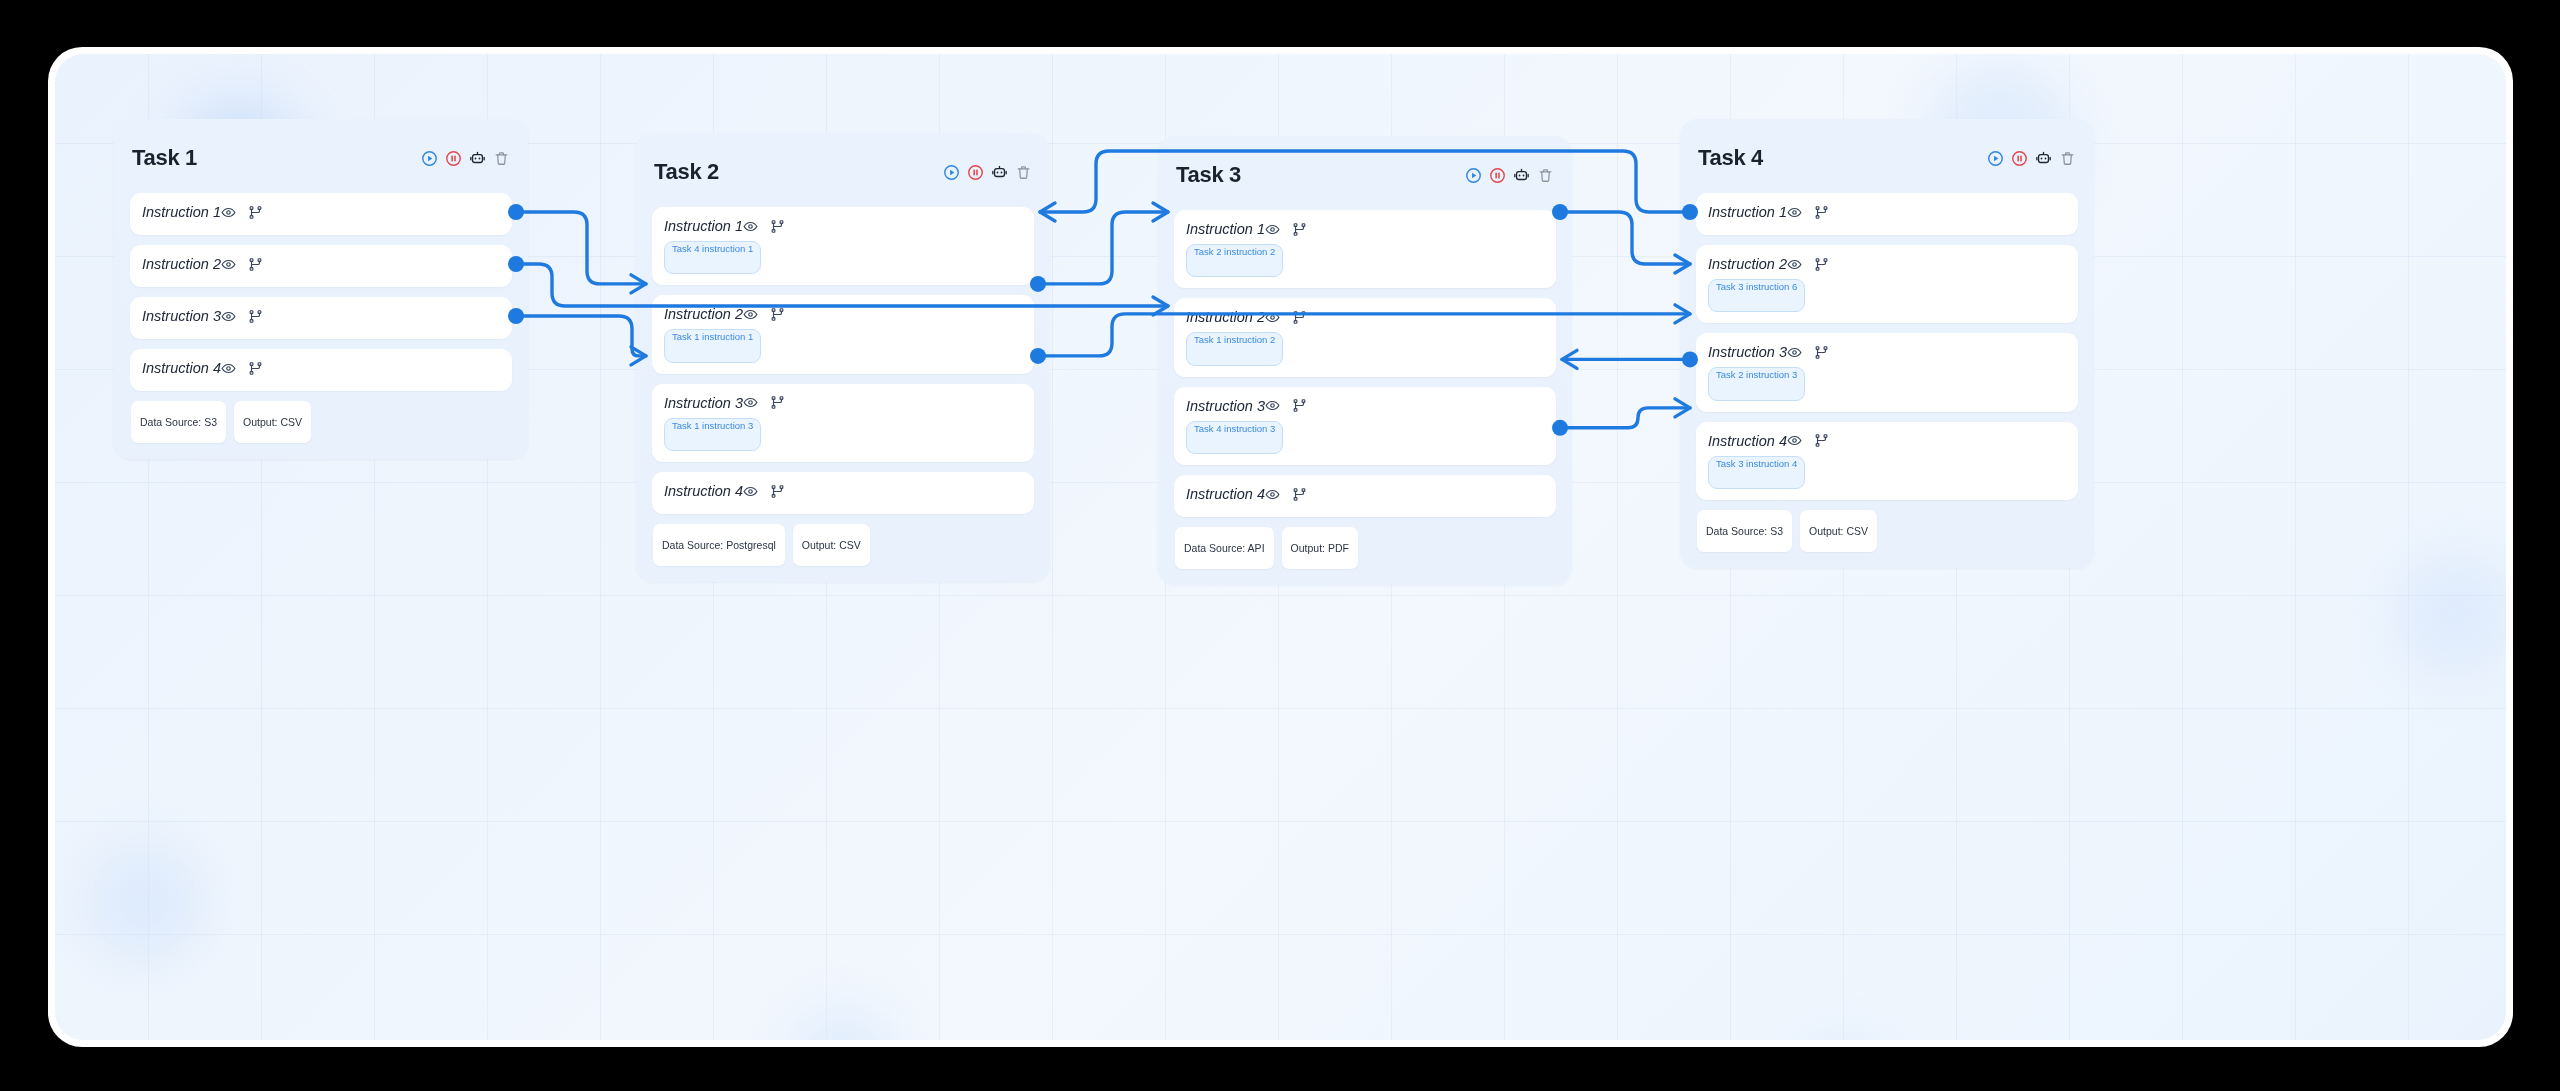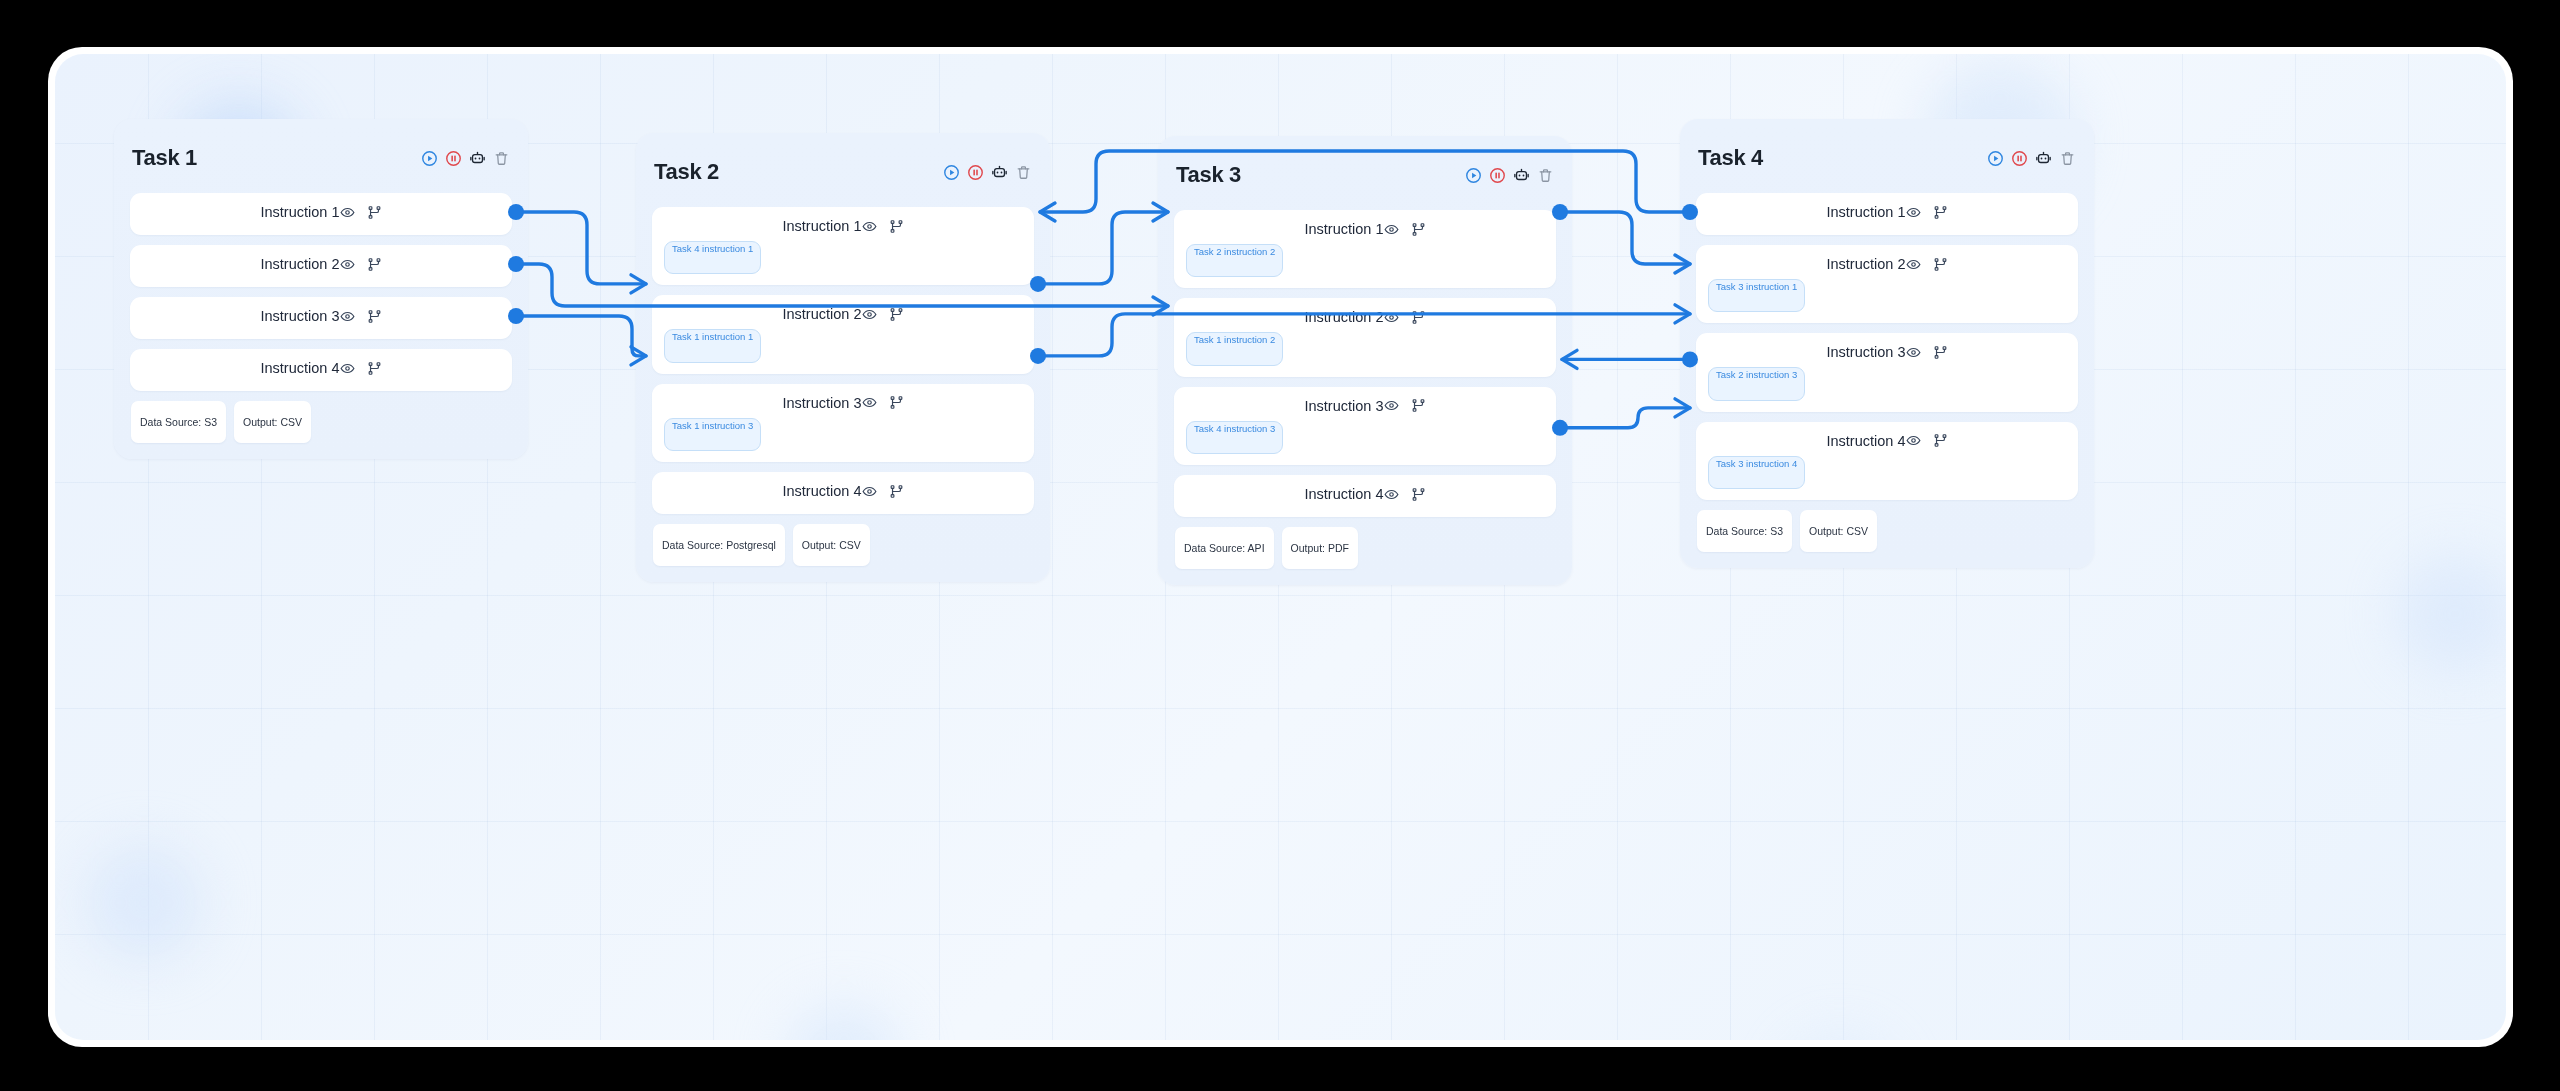--- a/index.html
+++ b/index.html
@@ -81,21 +81,21 @@
 
   .instr {
     position: relative;
     background: #ffffff;
     border-radius: 11px;
     padding: 11px 12px 11px 12px;
     margin-bottom: 10px;
     box-shadow: 0 1px 2px rgba(35,70,120,.05);
     min-height: 42px;
   }
-  .instr-row { display: flex; align-items: center; justify-content: center; }
+  .instr-row { display: flex; align-items: center; justify-content: flex-start; font-style: italic; }
   .instr-label { font-size: 14.5px; color: #20293a; font-weight: 400; }
   .instr-icons { display: flex; align-items: center; gap: 12px; }
   .ic { width: 15px; height: 15px; color: #39465b; cursor: pointer; }
   .ic svg { display:block; width:100%; height:100%; }
 
   .badge {
     display: inline-block;
     margin-top: 7px;
     font-size: 9.5px;
     color: #3a8ae0;
@@ -574,21 +574,21 @@
                   <span class="ic" title="Dependencies">
                     <svg viewBox="0 0 24 24" fill="none" stroke="currentColor" stroke-width="1.9" stroke-linecap="round">
                       <rect x="3.5" y="2.8" width="4.3" height="4.3" rx="1.1"></rect>
                       <rect x="3.5" y="16.9" width="4.3" height="4.3" rx="1.1"></rect>
                       <rect x="16.2" y="2.8" width="4.3" height="4.3" rx="1.1"></rect>
                       <path d="M5.65 7.1v9.8"></path>
                       <path d="M5.65 12h10.1a2.6 2.6 0 0 0 2.6-2.6V7.1"></path>
                     </svg>
                   </span>
                 </span>
-              </div><span class="badge">Task 3 instruction 1</span></div>
+              </div><span class="badge">Task 3 instruction 6</span></div>
             <div class="instr" id="i-3-2"><div class="instr-row">
                 <span class="instr-label">Instruction 3</span>
                 <span class="instr-icons">
                   <span class="ic" title="Preview">
                     <svg viewBox="0 0 24 24" fill="none" stroke="currentColor" stroke-width="1.9">
                       <path d="M1.8 12S5.6 5.6 12 5.6 22.2 12 22.2 12 18.4 18.4 12 18.4 1.8 12 1.8 12Z"></path>
                       <circle cx="12" cy="12" r="2.8"></circle>
                     </svg>
                   </span>
                   <span class="ic" title="Dependencies">

